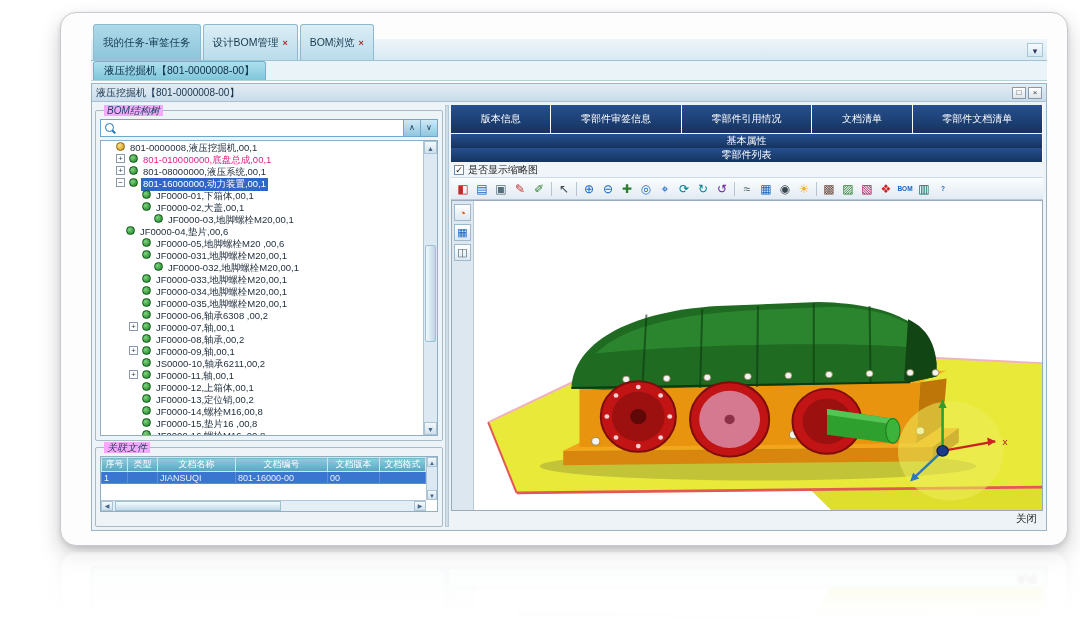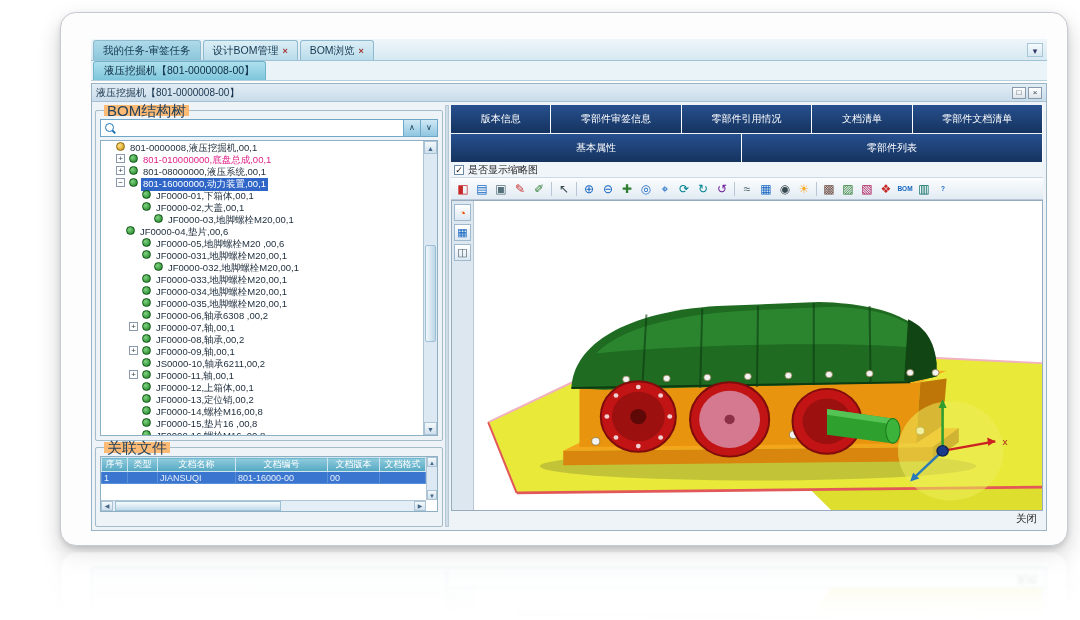--- a/index.html
+++ b/index.html
@@ -11,21 +11,21 @@
     position: absolute; left: 60px; top: 12px; width: 1008px; height: 534px;
     background: #fdfdfd; border: 1px solid #c6cbd1; border-radius: 16px;
     box-shadow: 0 10px 22px rgba(0,0,0,.20), 0 2px 5px rgba(0,0,0,.12);
     padding: 26px 22px 14px 30px;
   }
   .content { width: 956px; height: 100%; display: flex; flex-direction: column; }
 
   
   .tabbar { position: relative; height: 22px; background: linear-gradient(#eef6fa,#d7e9f2); border-bottom: 1px solid #9fc3d4; display: flex; align-items: flex-end; padding-left: 2px; flex: none; }
   .tab-list { display: flex; align-items: flex-end; }
-  .mtab { display: flex; align-items: center; gap: 4px; height: 20px; padding: 0 9px; font-size: 10.5px; color: #143a52;
+  .mtab { display: flex; align-items: center; gap: 4px; height: 36px; padding: 0 9px; font-size: 10.5px; color: #143a52;
     background: linear-gradient(#dceef6,#b9dcea); border: 1px solid #8fbacd; border-bottom: none; border-radius: 3px 3px 0 0; margin-right: 2px; white-space: nowrap; }
   .mtab.first { background: linear-gradient(#aeda e9,#8cc6da); background: linear-gradient(#aedae9,#8cc6da); }
   .mtab .x { color: #a23333; font-size: 9px; font-weight: bold; }
   .tab-chevron { position: absolute; right: 4px; top: 4px; width: 16px; height: 14px; font-size: 9px; color: #336; text-align: center; line-height: 14px; border: 1px solid #a9c6d6; background: linear-gradient(#f6fbfd,#d6e8f2); }
 
   
   .subtabbar { height: 20px; background: #e9f3f8; border-bottom: 1px solid #b5cfdd; display: flex; align-items: flex-end; padding-left: 2px; flex: none; }
   .stab { height: 19px; padding: 0 10px; font-size: 10.5px; color: #0e2d46; display: flex; align-items: center;
     background: linear-gradient(#aee0ed,#7ec6db); border: 1px solid #6fb4ca; border-bottom: none; border-radius: 3px 3px 0 0; white-space: nowrap; }
 
@@ -33,21 +33,21 @@
   .docpanel { flex: 1; margin-top: 2px; border: 1px solid #9ab4c6; background: #eef3f7; display: flex; flex-direction: column; min-height: 0; }
   .doc-titlebar { height: 18px; flex: none; background: linear-gradient(#e2edf5,#c9dcea); border-bottom: 1px solid #a8c0d2; display: flex; align-items: center; padding: 0 4px; font-size: 10px; color: #16324a; }
   .win-btns { margin-left: auto; display: flex; gap: 2px; }
   .wbtn { width: 14px; height: 12px; border: 1px solid #8899aa; background: linear-gradient(#ffffff,#dde4ea); font-size: 8px; line-height: 10px; text-align: center; color: #334455; }
 
   .doc-body { flex: 1; display: flex; padding: 3px; min-height: 0; }
 
   
   .left-panel { width: 348px; flex: none; display: flex; flex-direction: column; min-height: 0; }
   .group { position: relative; border: 1px solid #a4bcca; border-radius: 2px; padding: 8px 4px 4px; background: #eef3f7; }
-  .group-title { position: absolute; top: -6px; left: 8px; background: #fdba74; padding: 0 3px; font-size: 15px; color: #24425c; line-height: 11px; }
+  .group-title { position: absolute; top: -6px; left: 8px; background: #f0abfc; padding: 0 3px; font-size: 10px; color: #24425c; line-height: 11px; font-style: italic; }
   .bom-group { flex: 1; margin-top: 5px; display: flex; flex-direction: column; min-height: 0; }
   .files-group { height: 80px; margin-top: 6px; flex: none; }
 
   .search-row { display: flex; height: 18px; flex: none; border: 1px solid #6fa7c8; background: #fff; align-items: center; margin-bottom: 3px; }
   .mag { position: relative; width: 11px; height: 11px; margin: 0 4px; flex: none; }
   .mag::before { content: ""; position: absolute; left: 0; top: 0; width: 7px; height: 7px; border: 1.5px solid #1b74b8; border-radius: 50%; }
   .mag::after { content: ""; position: absolute; left: 7px; top: 8px; width: 4px; height: 1.5px; background: #1b74b8; transform: rotate(45deg); }
   .search-input { flex: 1; border: none; outline: none; font-size: 10px; height: 14px; font-family: "Liberation Sans", sans-serif; }
   .sbtn { width: 17px; height: 16px; flex: none; background: linear-gradient(#cfe8f5,#8fc6e0); border-left: 1px solid #6fa7c8; font-size: 8px; color: #123a52; text-align: center; line-height: 16px; }
 
@@ -75,21 +75,21 @@
   .hscroll { position: absolute; left: 0; right: 11px; bottom: 0; height: 11px; display: flex; background: #e4eef6; border-top: 1px solid #b0c4d4; }
   .harrow { width: 12px; flex: none; background: linear-gradient(#f4f9fc,#cfe0ec); border: 1px solid #aac4d6; font-size: 6px; line-height: 9px; text-align: center; color: #446688; }
   .htrack { flex: 1; position: relative; }
   .hthumb { position: absolute; top: 0; bottom: 0; left: 2px; width: 55%; background: linear-gradient(#f6fbfd,#c2dcec); border: 1px solid #9ec0d4; }
 
   .splitter { width: 4px; flex: none; margin: 0 2px; background: #cfdde8; border: 1px solid #b5c8d6; }
 
   
   .right-panel { flex: 1; display: flex; flex-direction: column; min-width: 0; min-height: 0; }
   .dtabs1, .dtabs2 { display: flex; height: 28px; flex: none; }
-  .dtabs2 { margin-top: 1px; }
+  .dtabs2 { margin-top: 1px; flex-direction: column; }
   .dtab1, .dtab2 { flex: 1 1 auto; padding: 0 8px; background: linear-gradient(#27508f,#15335f); color: #fff; font-size: 10px; display: flex; align-items: center; justify-content: center; border-right: 1px solid #fff; white-space: nowrap; }
   .dtab2.active { background: linear-gradient(#4cb2e2,#1e8cc8); }
 
   .opt-row { height: 16px; flex: none; display: flex; align-items: center; gap: 4px; padding-left: 3px; background: #f0f5f9; border-bottom: 1px solid #cdd9e4; font-size: 10px; color: #222; }
   .cbx { width: 10px; height: 10px; flex: none; border: 1px solid #6a8aa5; background: #fff; font-size: 9px; line-height: 9px; text-align: center; color: #111; }
 
   .vtoolbar { height: 22px; flex: none; display: flex; align-items: center; gap: 3px; padding: 0 4px; background: linear-gradient(#fbfdfe,#e2ebf3); border-bottom: 1px solid #b8c8d6; overflow: hidden; }
   .tbicon { width: 16px; height: 16px; flex: none; display: flex; align-items: center; justify-content: center; font-size: 12px; }
   .tbicon.text { font-size: 6.5px; font-weight: bold; }
   .tbsep { width: 1px; height: 14px; flex: none; background: #b6c6d4; margin: 0 1px; }

